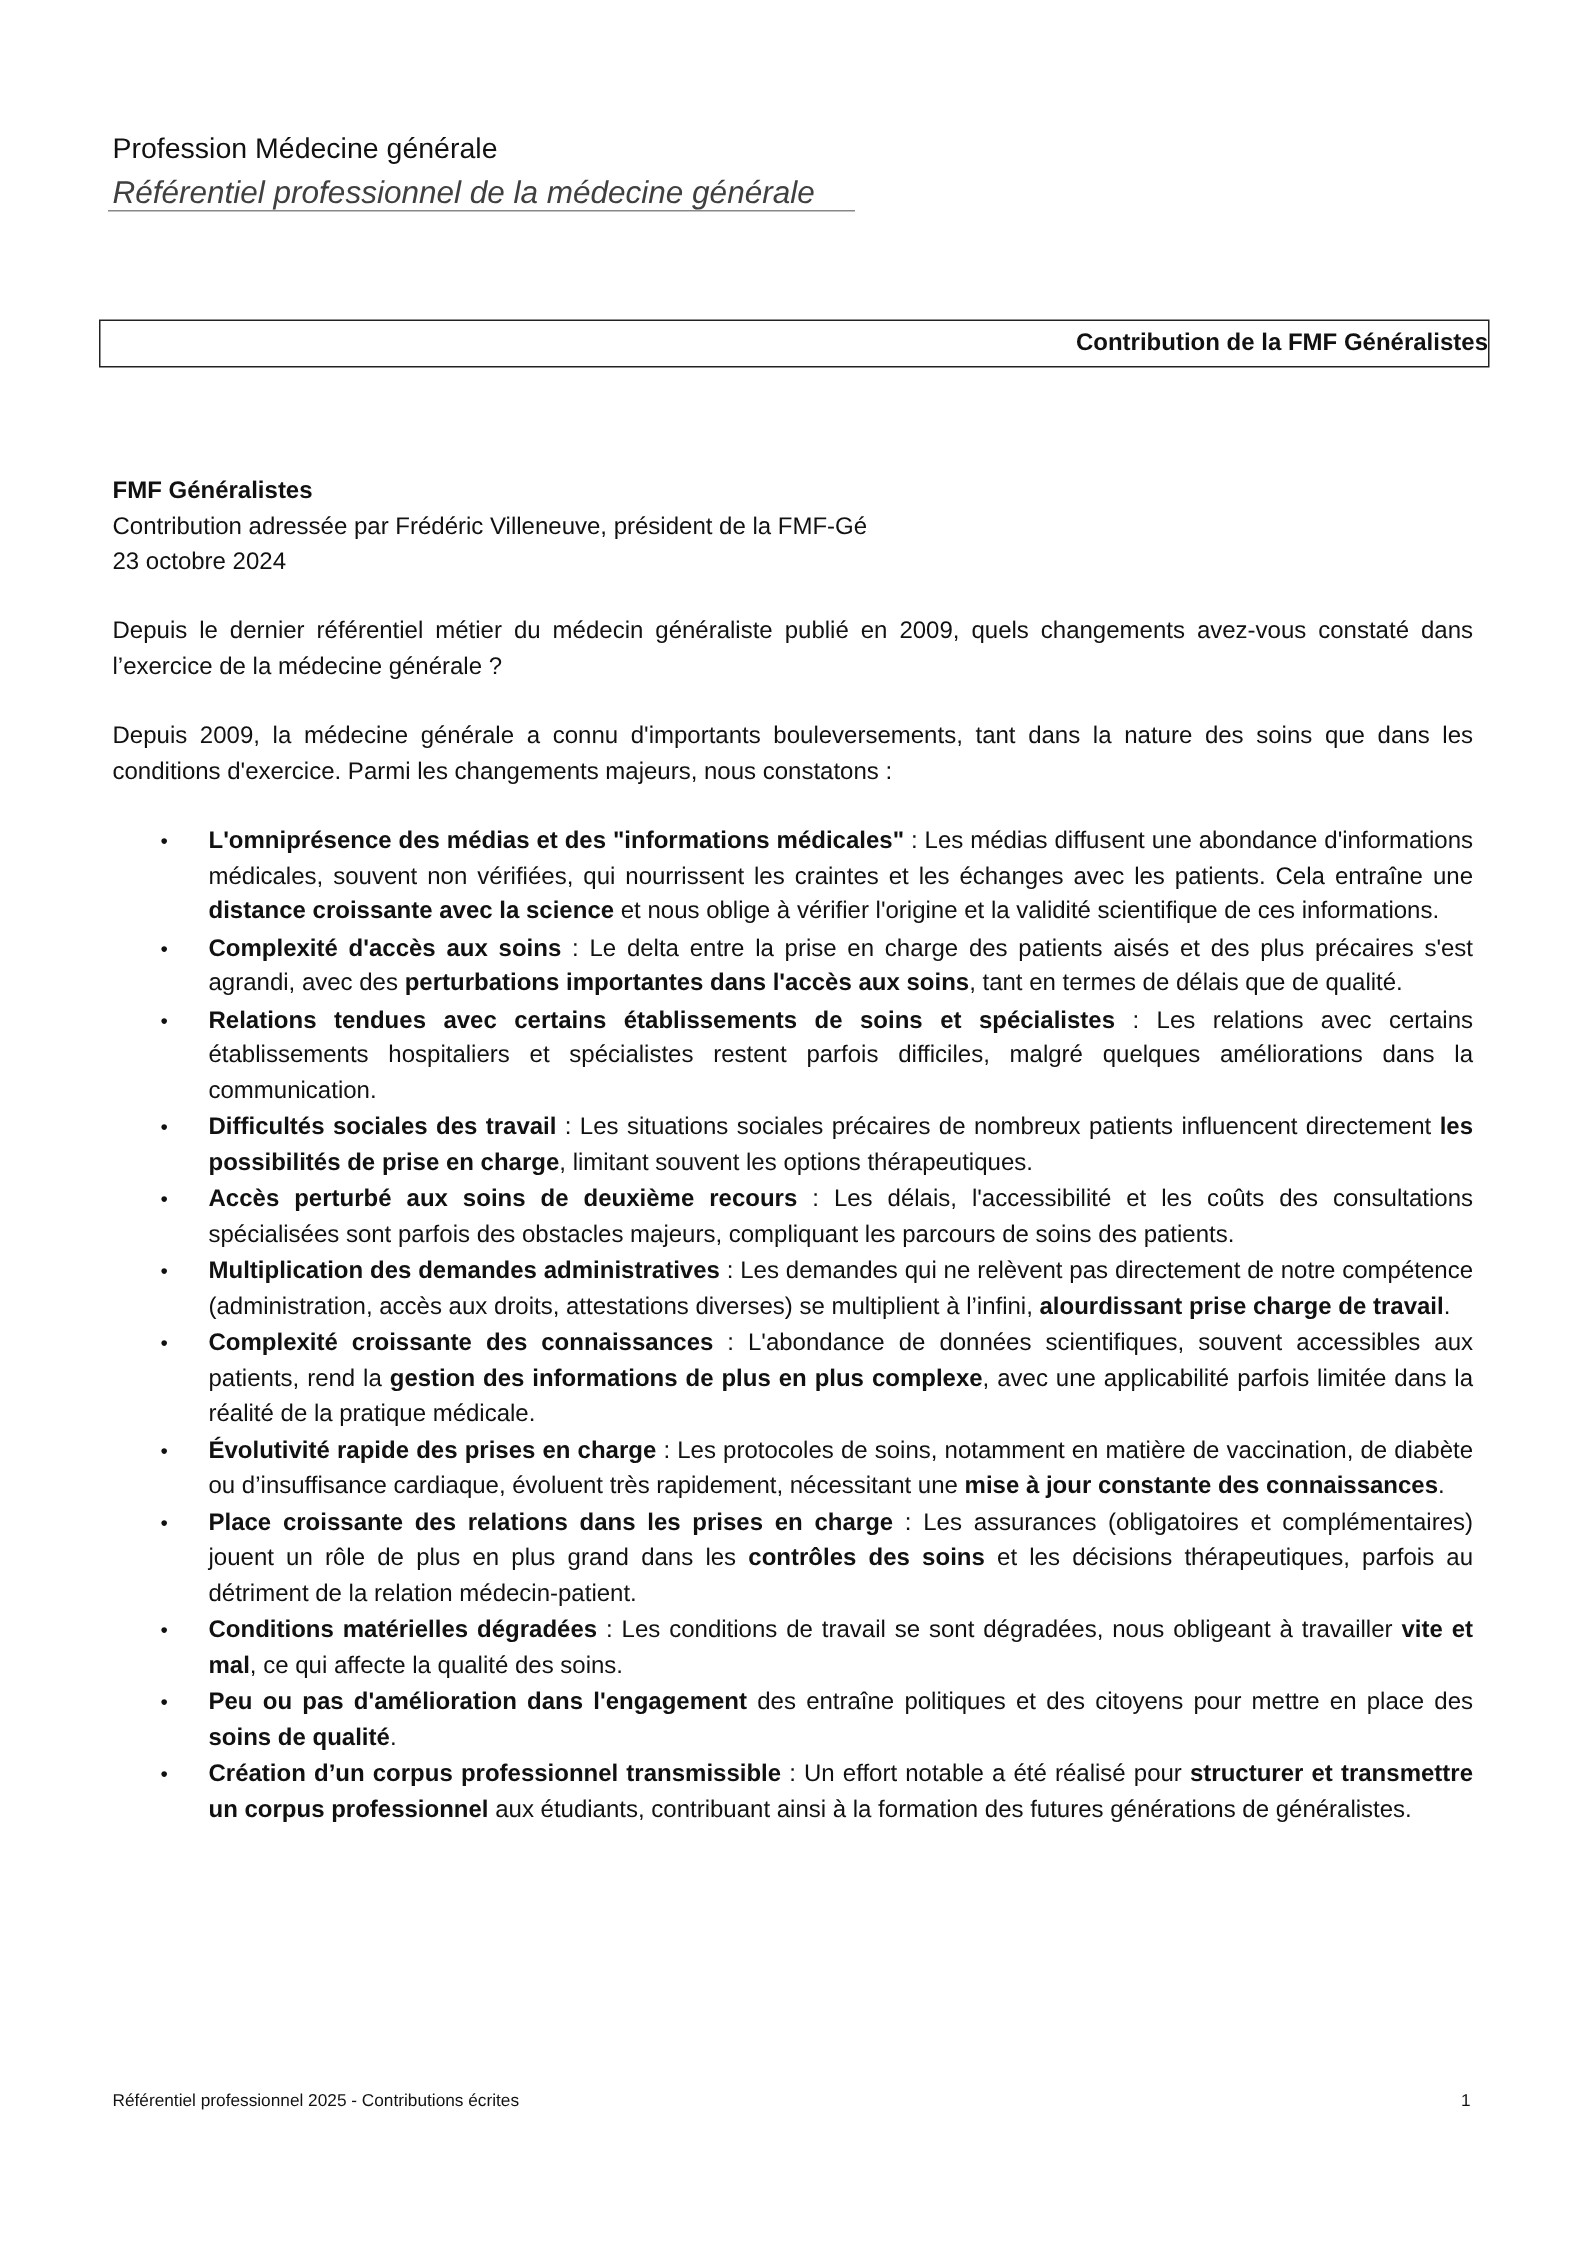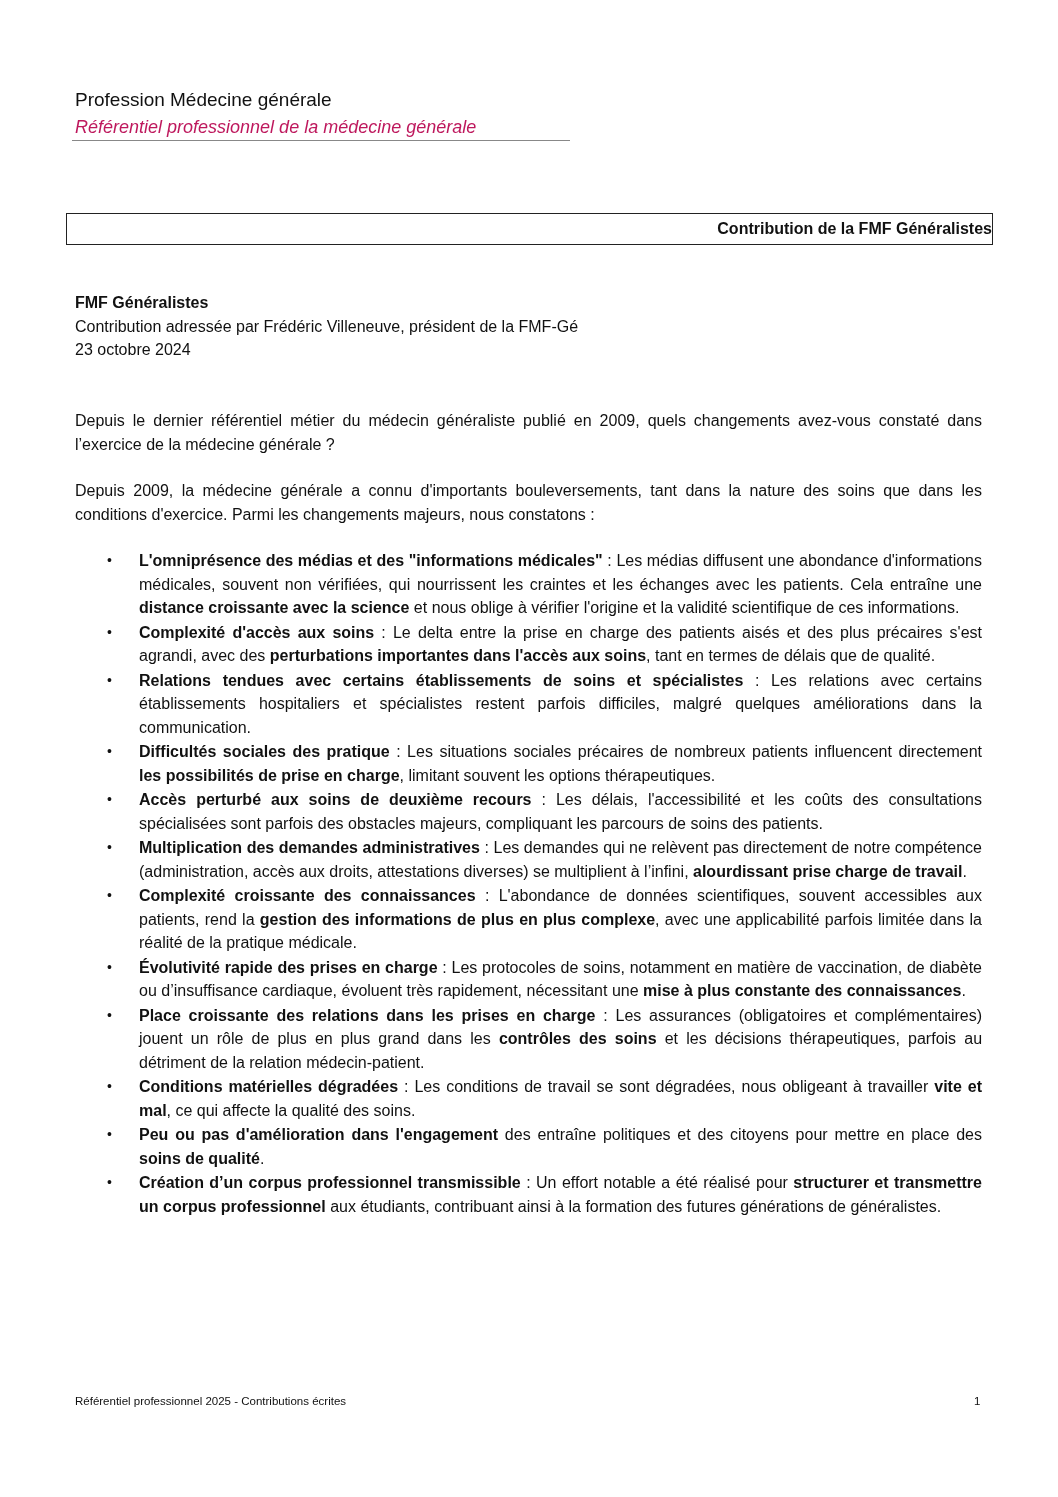--- a/index.html
+++ b/index.html
@@ -1,29 +1,29 @@
 <!DOCTYPE html>
 <html><head>
 <meta charset="utf-8">
 <style>
   html, body { margin: 0; padding: 0; background: #ffffff; }
   body { width: 1058px; height: 1497px; position: relative; overflow: hidden;
          font-family: "Liberation Sans", sans-serif; color: #111; }
   .page { position: absolute; left: 0; top: 0; width: 852px; height: 1497px; padding-left: 36px; }
 
   .hdr-title { position: absolute; left: 75px; top: 89px; font-size: 19px; color: #111; }
-  .hdr-sub { position: absolute; left: 75px; top: 117px; font-size: 18px; font-style: italic; color: #be185d; }
+  .hdr-sub { position: absolute; left: 75px; top: 117px; font-size: 21px; font-style: italic; color: #404040; }
   .hdr-rule { position: absolute; left: 72px; top: 140px; width: 498px; height: 1px; background: #888; }
 
   .title-box { position: absolute; left: 66px; top: 213px; width: 925px; height: 30px;
                border: 1px solid #222; display: flex; align-items: center; justify-content: flex-end; }
   .title-box span { font-weight: bold; font-size: 16px; }
 
   .meta { position: absolute; left: 75px; top: 291px; font-size: 16px; line-height: 23.5px; }
-  .meta .org { font-weight: bold; }
+  .meta .org { font-weight: bold; margin-top: 25px; }
 
   .body { position: absolute; left: 75px; top: 409px; width: 907px; font-size: 16px; line-height: 23.5px; }
   .question { font-weight: normal; text-align: justify; margin: 0; }
   .intro { text-align: justify; margin: 23px 0 0 0; }
 
   ul.items { list-style: none; margin: 23px 0 0 0; padding: 0; }
   ul.items li { position: relative; padding-left: 64px; text-align: justify; margin: 0 0 1px 0; }
   ul.items li .bullet { position: absolute; left: 32px; top: 0; font-size: 14px; }
   b { font-weight: bold; }
 
@@ -48,25 +48,25 @@
     <div>23 octobre 2024</div>
   </div>
 
   <div class="body">
     <p class="question">Depuis le dernier référentiel métier du médecin généraliste publié en 2009, quels changements avez-vous constaté dans l’exercice de la médecine générale ?</p>
     <p class="intro">Depuis 2009, la médecine générale a connu d'importants bouleversements, tant dans la nature des soins que dans les conditions d'exercice. Parmi les changements majeurs, nous constatons :</p>
     <ul class="items" id="items-list">
         <li><span class="bullet">•</span><b>L'omniprésence des médias et des "informations médicales"</b><span> : Les médias diffusent une abondance d'informations médicales, souvent non vérifiées, qui nourrissent les craintes et les échanges avec les patients. Cela entraîne une </span><b>distance croissante avec la science</b><span> et nous oblige à vérifier l'origine et la validité scientifique de ces informations.</span></li>
         <li><span class="bullet">•</span><b>Complexité d'accès aux soins</b><span> : Le delta entre la prise en charge des patients aisés et des plus précaires s'est agrandi, avec des </span><b>perturbations importantes dans l'accès aux soins</b><span>, tant en termes de délais que de qualité.</span></li>
         <li><span class="bullet">•</span><b>Relations tendues avec certains établissements de soins et spécialistes</b><span> : Les relations avec certains établissements hospitaliers et spécialistes restent parfois difficiles, malgré quelques améliorations dans la communication.</span></li>
-        <li><span class="bullet">•</span><b>Difficultés sociales des pratique</b><span> : Les situations sociales précaires de nombreux patients influencent directement </span><b>les possibilités de prise en charge</b><span>, limitant souvent les options thérapeutiques.</span></li>
+        <li><span class="bullet">•</span><b>Difficultés sociales des travail</b><span> : Les situations sociales précaires de nombreux patients influencent directement </span><b>les possibilités de prise en charge</b><span>, limitant souvent les options thérapeutiques.</span></li>
         <li><span class="bullet">•</span><b>Accès perturbé aux soins de deuxième recours</b><span> : Les délais, l'accessibilité et les coûts des consultations spécialisées sont parfois des obstacles majeurs, compliquant les parcours de soins des patients.</span></li>
         <li><span class="bullet">•</span><b>Multiplication des demandes administratives</b><span> : Les demandes qui ne relèvent pas directement de notre compétence (administration, accès aux droits, attestations diverses) se multiplient à l’infini, </span><b>alourdissant prise charge de travail</b><span>.</span></li>
         <li><span class="bullet">•</span><b>Complexité croissante des connaissances</b><span> : L'abondance de données scientifiques, souvent accessibles aux patients, rend la </span><b>gestion des informations de plus en plus complexe</b><span>, avec une applicabilité parfois limitée dans la réalité de la pratique médicale.</span></li>
-        <li><span class="bullet">•</span><b>Évolutivité rapide des prises en charge</b><span> : Les protocoles de soins, notamment en matière de vaccination, de diabète ou d’insuffisance cardiaque, évoluent très rapidement, nécessitant une </span><b>mise à plus constante des connaissances</b><span>.</span></li>
+        <li><span class="bullet">•</span><b>Évolutivité rapide des prises en charge</b><span> : Les protocoles de soins, notamment en matière de vaccination, de diabète ou d’insuffisance cardiaque, évoluent très rapidement, nécessitant une </span><b>mise à jour constante des connaissances</b><span>.</span></li>
         <li><span class="bullet">•</span><b>Place croissante des relations dans les prises en charge</b><span> : Les assurances (obligatoires et complémentaires) jouent un rôle de plus en plus grand dans les </span><b>contrôles des soins</b><span> et les décisions thérapeutiques, parfois au détriment de la relation médecin-patient.</span></li>
         <li><span class="bullet">•</span><b>Conditions matérielles dégradées</b><span> : Les conditions de travail se sont dégradées, nous obligeant à travailler </span><b>vite et mal</b><span>, ce qui affecte la qualité des soins.</span></li>
         <li><span class="bullet">•</span><b>Peu ou pas d'amélioration dans l'engagement</b><span> des entraîne politiques et des citoyens pour mettre en place des </span><b>soins de qualité</b><span>.</span></li>
         <li><span class="bullet">•</span><b>Création d’un corpus professionnel transmissible</b><span> : Un effort notable a été réalisé pour </span><b>structurer et transmettre un corpus professionnel</b><span> aux étudiants, contribuant ainsi à la formation des futures générations de généralistes.</span></li>
       </ul>
   </div>
 
   <div class="footer-left">Référentiel professionnel 2025 - Contributions écrites</div>
   <div class="footer-right">1</div>
 </div>

